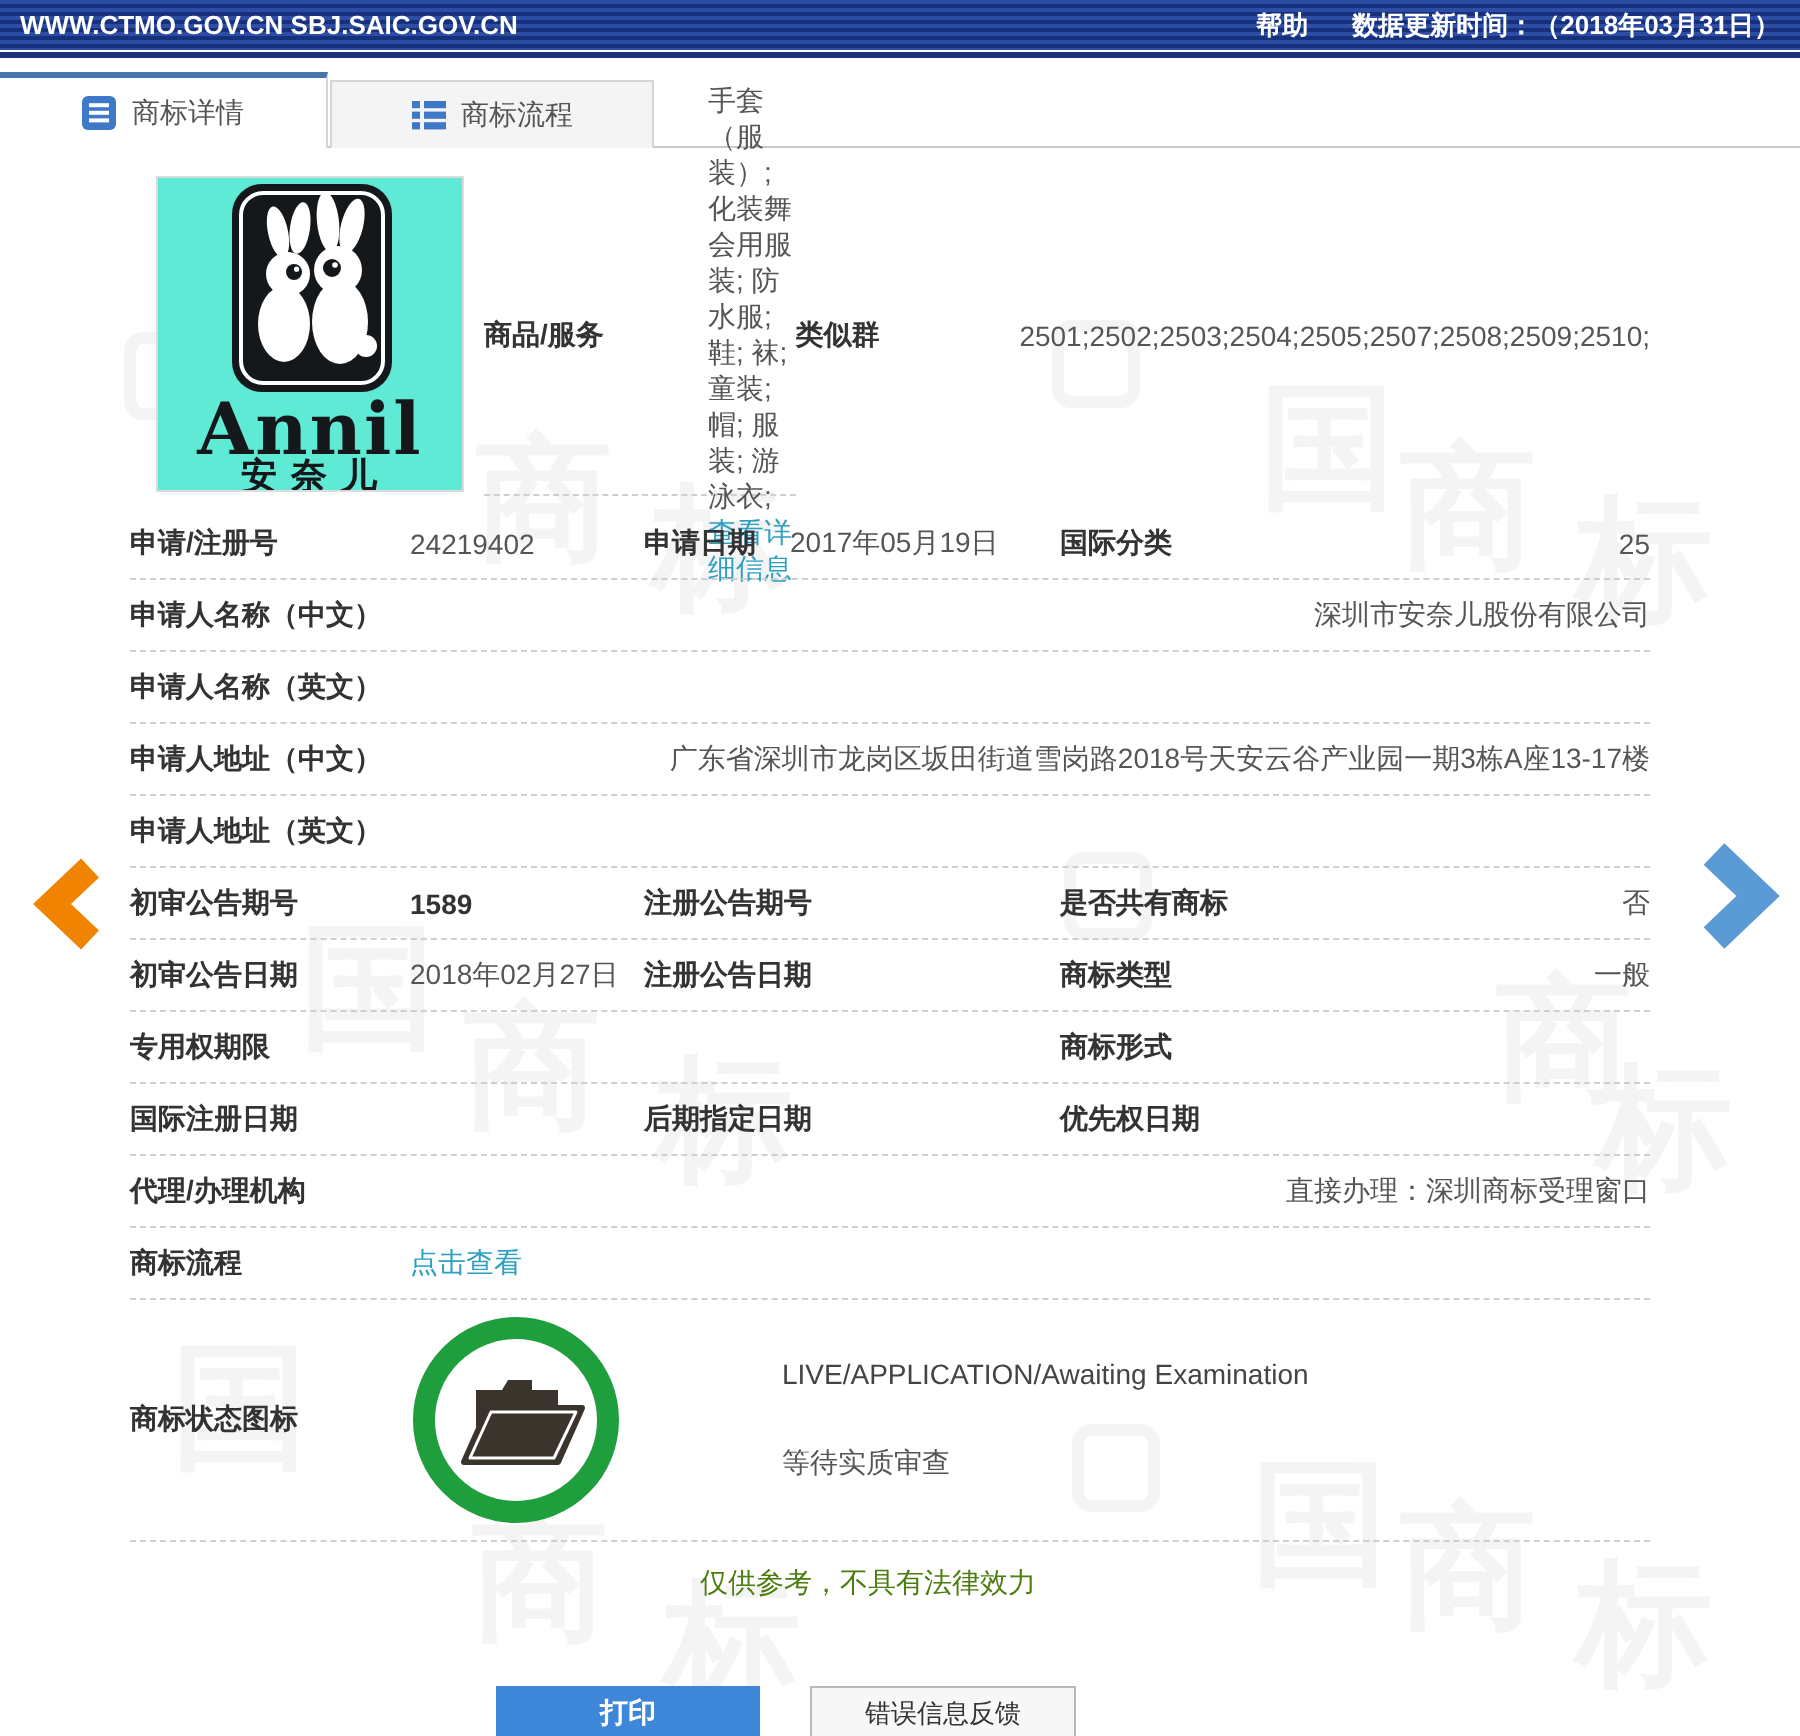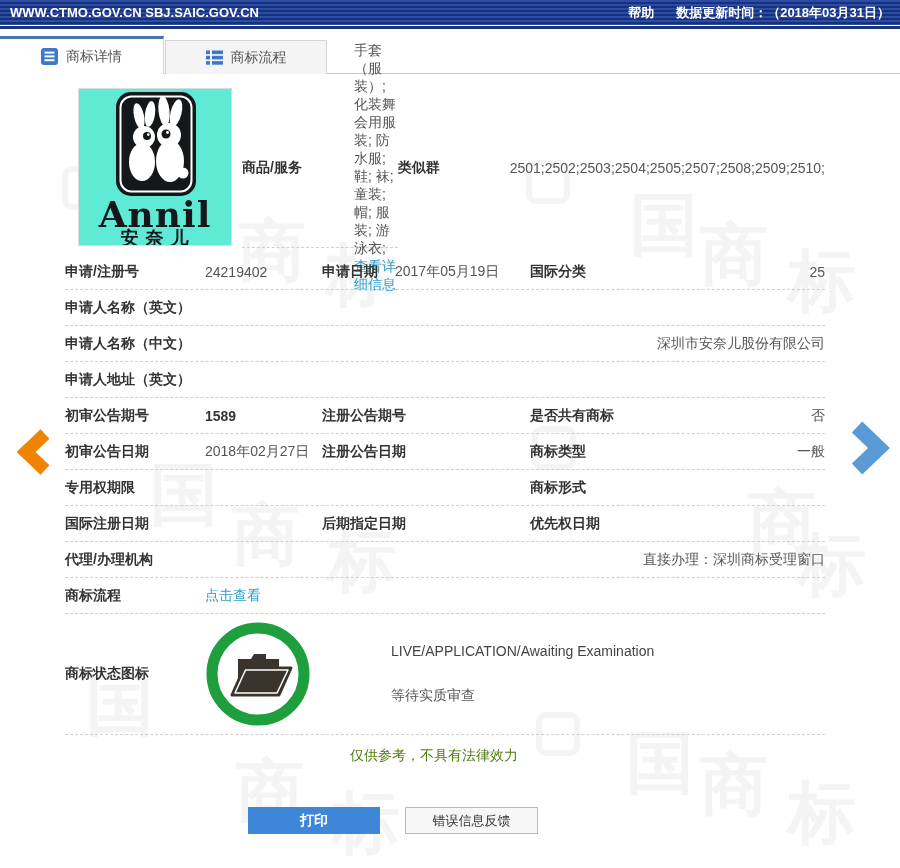--- a/index.html
+++ b/index.html
@@ -169,29 +169,33 @@
     <div class="row">
       <span class="lb w140">申请/注册号</span>
       <span class="val w117">24219402</span>
       <span class="lb w73">申请日期</span>
       <span class="val w135">2017年05月19日</span>
       <span class="lb w125">国际分类</span>
       <span class="val flex1">25</span>
     </div>
 
     <div class="row">
-      <span class="lb w140">申请人名称（英文）</span>
-      <span class="val flex1"></span>
-    </div>
-
-    <div class="row">
       <span class="lb w140">申请人名称（中文）</span>
       <span class="val flex1">深圳市安奈儿股份有限公司</span>
     </div>
 
+    <div class="row">
+      <span class="lb w140">申请人名称（英文）</span>
+      <span class="val flex1"></span>
+    </div>
+
+    <div class="row">
+      <span class="lb w140">申请人地址（中文）</span>
+      <span class="val flex1">广东省深圳市龙岗区坂田街道雪岗路2018号天安云谷产业园一期3栋A座13-17楼</span>
+    </div>
 
     <div class="row">
       <span class="lb w140">申请人地址（英文）</span>
       <span class="val flex1"></span>
     </div>
 
     <div class="row">
       <span class="lb w140">初审公告期号</span>
       <span class="val w117 val-strong">1589</span>
       <span class="lb w73">注册公告期号</span>

